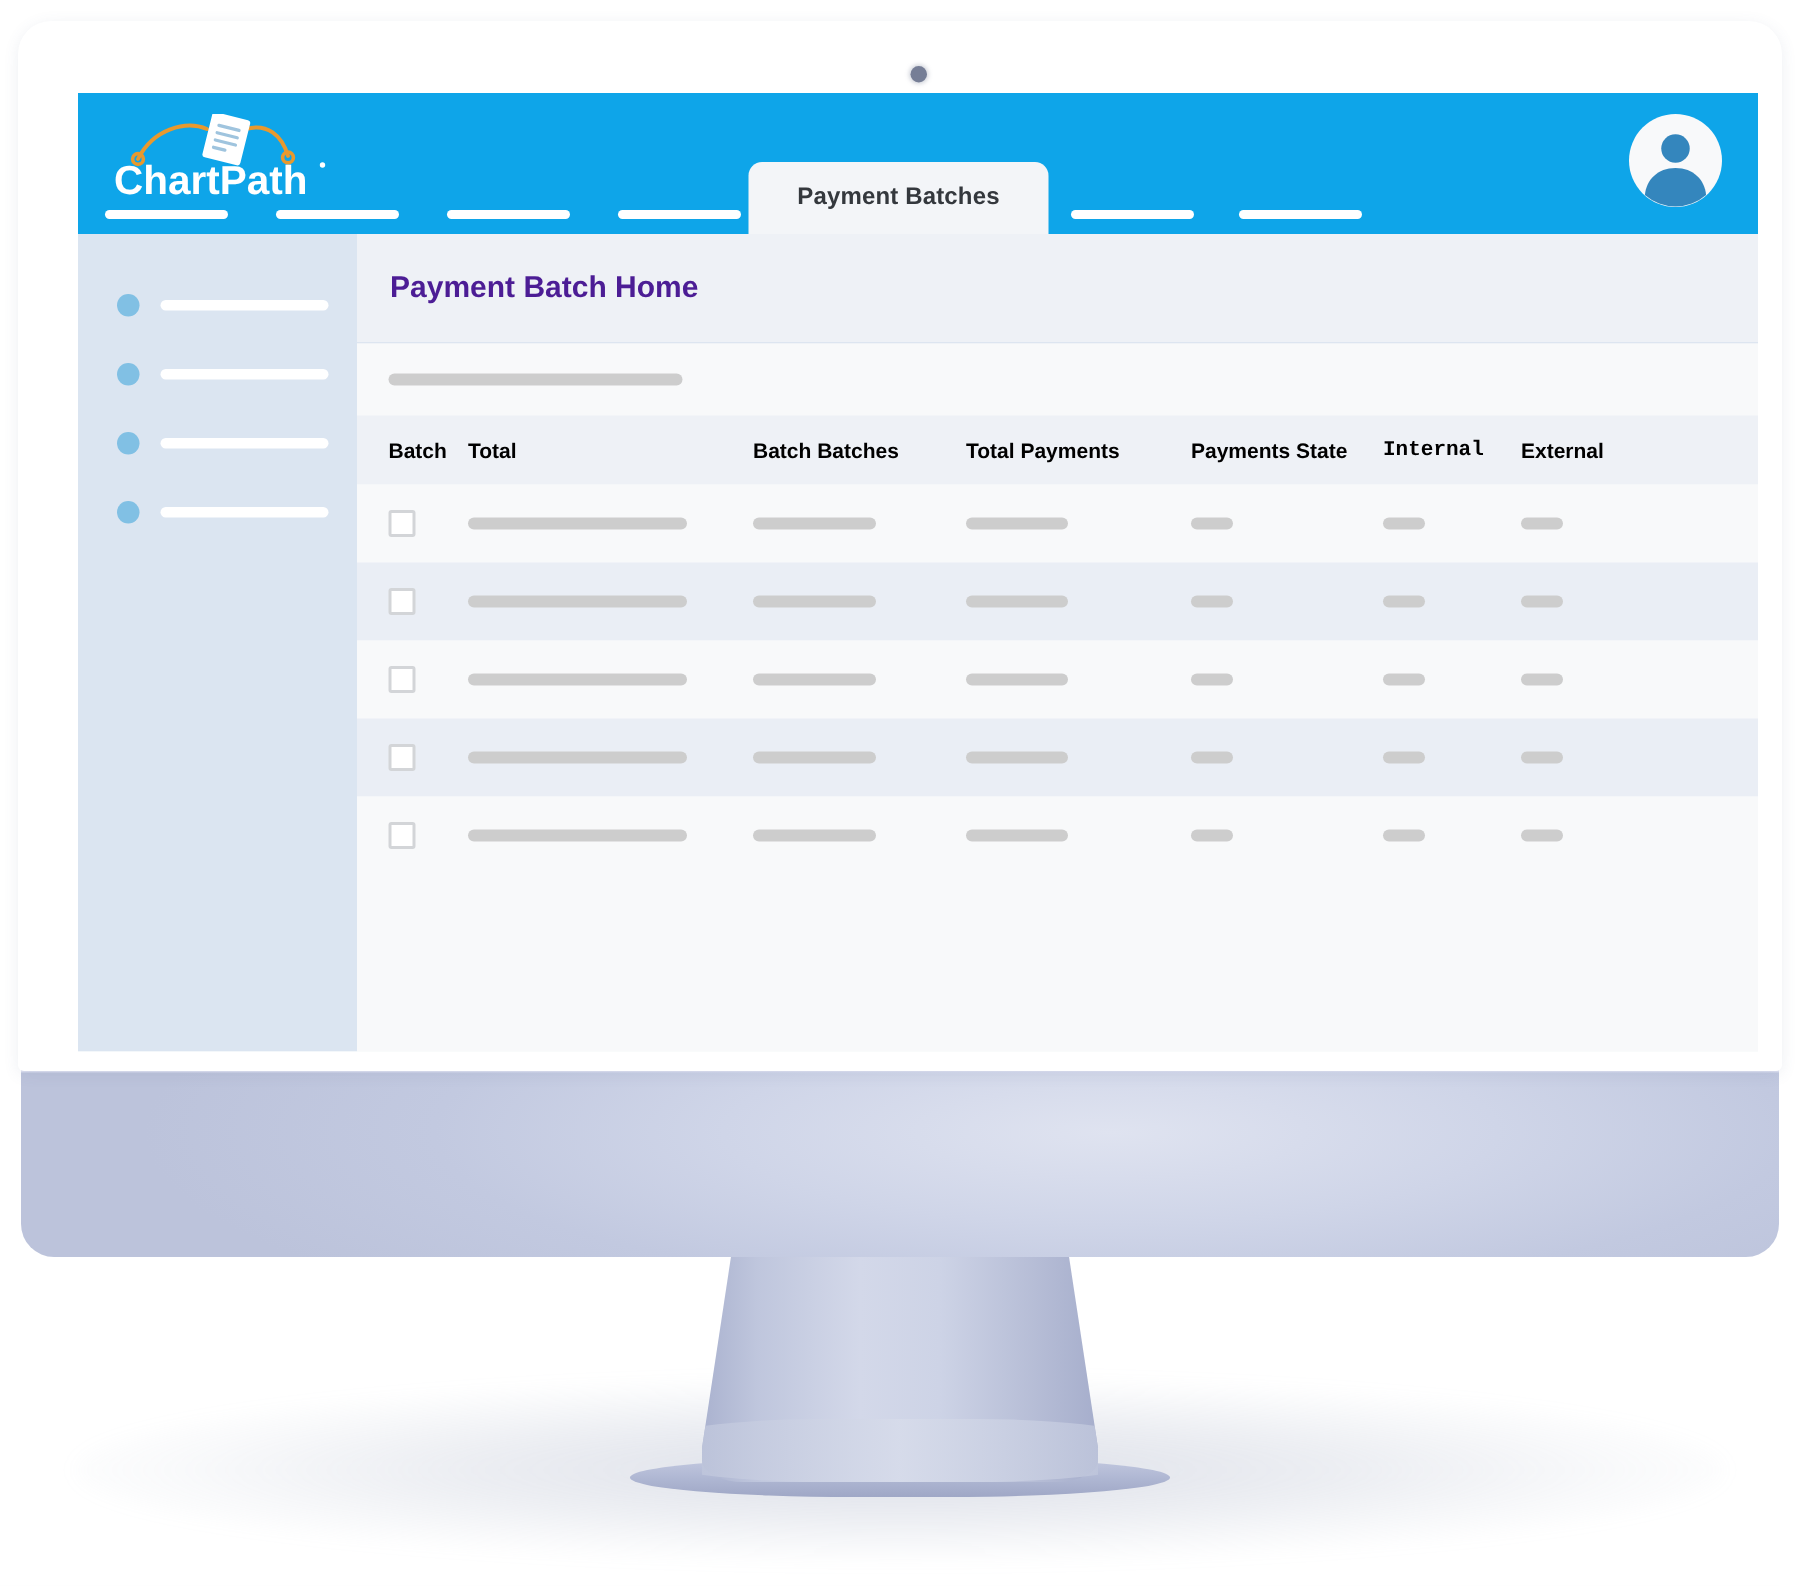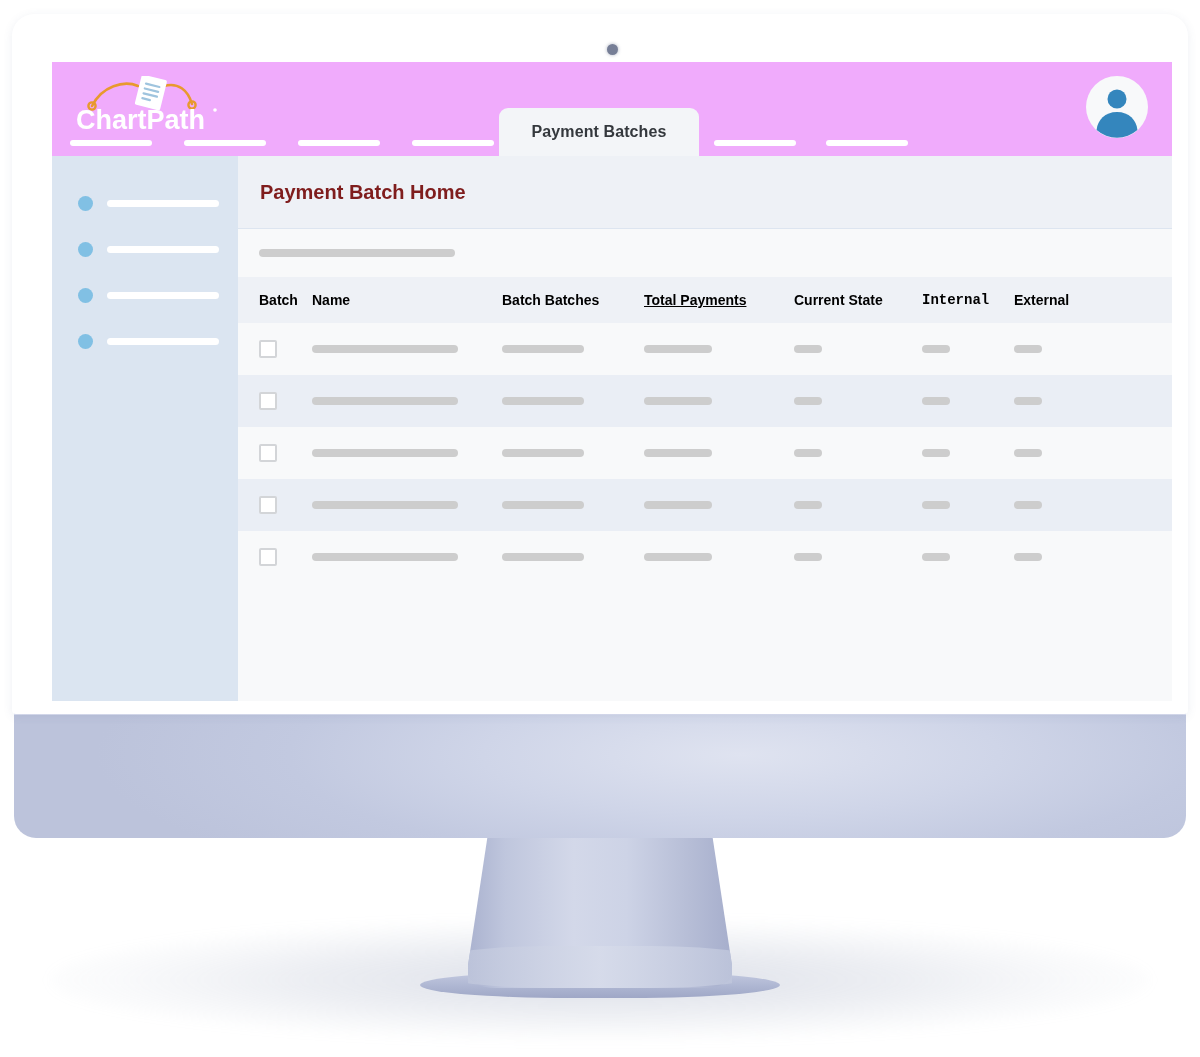--- a/index.html
+++ b/index.html
@@ -116,21 +116,21 @@
     width: 1120px;
     height: 639px;
     background: #f8f9fa;
     overflow: hidden;
   }
 
   
   .app-header {
     position: relative;
     height: 94px;
-    background: #f0abfc;
+    background: #0ea5e9;
   }
 
   .logo {
     position: absolute;
     left: 20px;
     top: 14px;
     width: 150px;
     height: 58px;
   }
   .logo svg { display:block; }
@@ -232,21 +232,21 @@
     background: #eef1f6;
     height: 72px;
     padding: 0 0 0 22px;
     display: flex;
     align-items: center;
     border-bottom: 1px solid #dde5f0;
   }
   .page-title {
     font-size: 20px;
     font-weight: bold;
-    color: #7f1d1d;
+    color: #4c1d95;
     text-align: center;
   }
 
   .toolbar {
     height: 48px;
     background: #f8f9fa;
     display: flex;
     align-items: center;
     padding-left: 21px;
   }
@@ -270,21 +270,21 @@
     display: flex;
     align-items: center;
     height: 52px;
   }
   .trow.odd  { background: #f8f9fa; }
   .trow.even { background: #eaeef5; }
 
   .c-batch   { flex: 0 0 74px; padding-left: 21px; box-sizing: border-box; }
   .c-name    { flex: 0 0 190px; }
   .c-amount  { flex: 0 0 142px; }
-  .c-total   { flex: 0 0 150px; text-decoration: underline; }
+  .c-total   { flex: 0 0 150px; }
   .c-state   { flex: 0 0 128px; }
   .c-int     { flex: 0 0 92px; font-family: Liberation Mono, monospace; }
   .c-ext     { flex: 0 0 110px; }
 
   .checkbox {
     width: 18px;
     height: 18px;
     border: 2px solid #d3d5d8;
     border-radius: 2px;
     background: #ffffff;
@@ -394,24 +394,24 @@
           <div class="page-head">
             <div class="page-title">Payment Batch Home</div>
           </div>
 
           <div class="toolbar">
             <div class="toolbar-bar"></div>
           </div>
 
           <div class="table-head">
             <div class="c-batch">Batch</div>
-            <div class="c-name">Name</div>
+            <div class="c-name">Total</div>
             <div class="c-amount">Batch Batches</div>
             <div class="c-total">Total Payments</div>
-            <div class="c-state">Current State</div>
+            <div class="c-state">Payments State</div>
             <div class="c-int">Internal</div>
             <div class="c-ext">External</div>
           </div>
 
           <div class="trow odd">
             <div class="c-batch">
                 <div class="checkbox"></div>
               </div>
             <div class="c-name">
                 <div class="skel long"></div>

